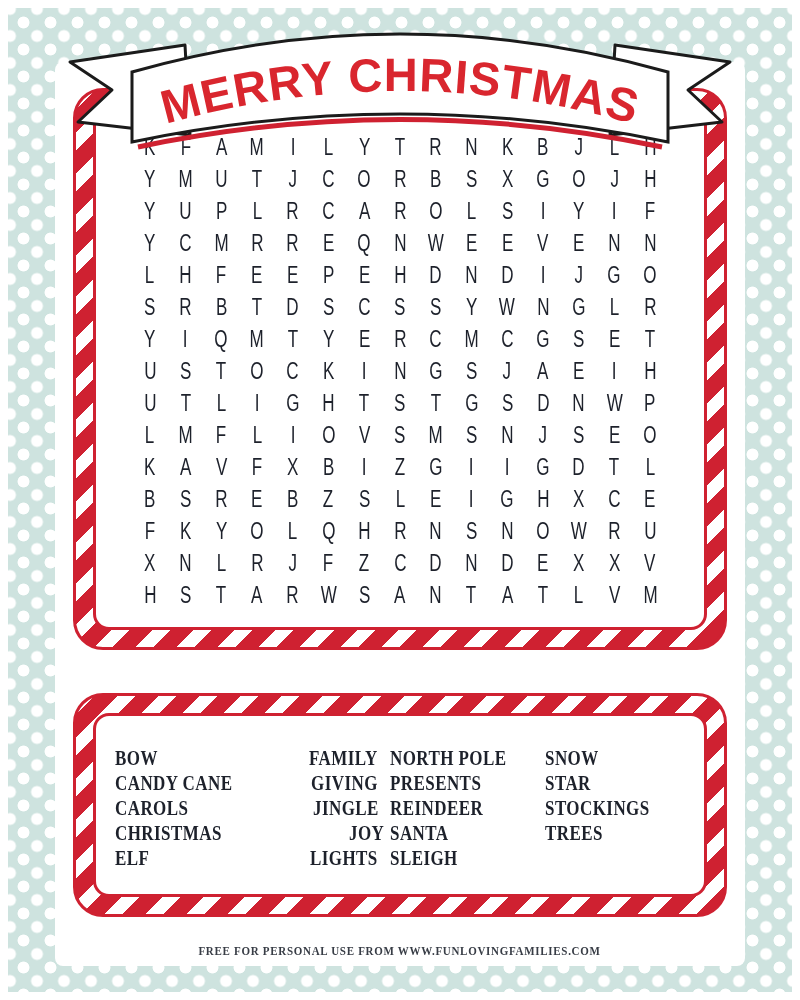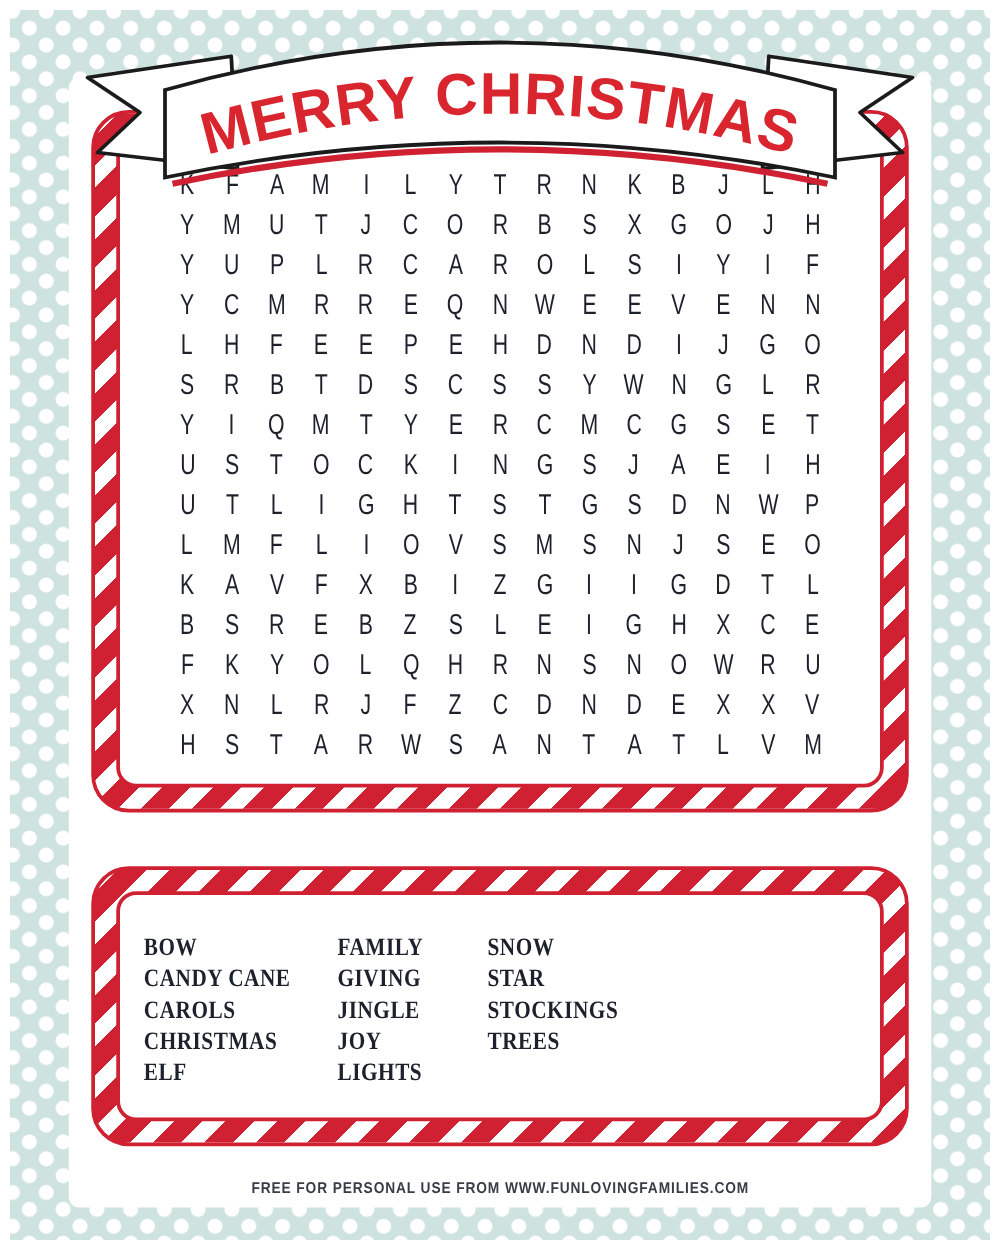--- a/index.html
+++ b/index.html
@@ -77,21 +77,21 @@
   }
 
   
   .word-list {
     width: 100%; height: 100%;
     padding: 30px 16px 0 19px;
     display: flex;
   }
   .word-col { display: flex; flex-direction: column; }
   .word-col:nth-child(1) { width: 155px; }
-  .word-col:nth-child(2) { width: 120px; }
+  .word-col:nth-child(2) { width: 120px; align-items: flex-end; }
   .word-col:nth-child(3) { width: 155px; }
   .word-col:nth-child(4) { width: auto; }
   .word-item {
     font-size: 20px;
     font-weight: 700;
     color: var(--ink);
     line-height: 25px;
     letter-spacing: 0.5px;
     white-space: nowrap;
     transform: scaleX(0.85);
@@ -114,20 +114,21 @@
     font-size: 47px;
     letter-spacing: 1px;
     fill: var(--title-red);
   }
 
   
   .footer {
     position: absolute;
     left: 0; right: 0; top: 941px;
     text-align: center;
+    font-family: Liberation Serif, serif;
   }
   .footer span {
     display: inline-block;
     font-size: 12.5px;
     font-weight: 700;
     letter-spacing: 0.8px;
     color: var(--footer-ink);
     transform: scaleX(0.88);
   }
 </style>
@@ -827,20 +828,27 @@
         <div class="word-item">ELF</div>
       </div>
       <div class="word-col">
         <div class="word-item">FAMILY</div>
         <div class="word-item">GIVING</div>
         <div class="word-item">JINGLE</div>
         <div class="word-item">JOY</div>
         <div class="word-item">LIGHTS</div>
       </div>
       <div class="word-col">
+        <div class="word-item">NORTH POLE</div>
+        <div class="word-item">PRESENTS</div>
+        <div class="word-item">REINDEER</div>
+        <div class="word-item">SANTA</div>
+        <div class="word-item">SLEIGH</div>
+      </div>
+      <div class="word-col">
         <div class="word-item">SNOW</div>
         <div class="word-item">STAR</div>
         <div class="word-item">STOCKINGS</div>
         <div class="word-item">TREES</div>
       </div>
     </div>
 </div>
 
 <svg class="banner-svg" viewBox="0 0 800 185" xmlns="http://www.w3.org/2000/svg">
 

